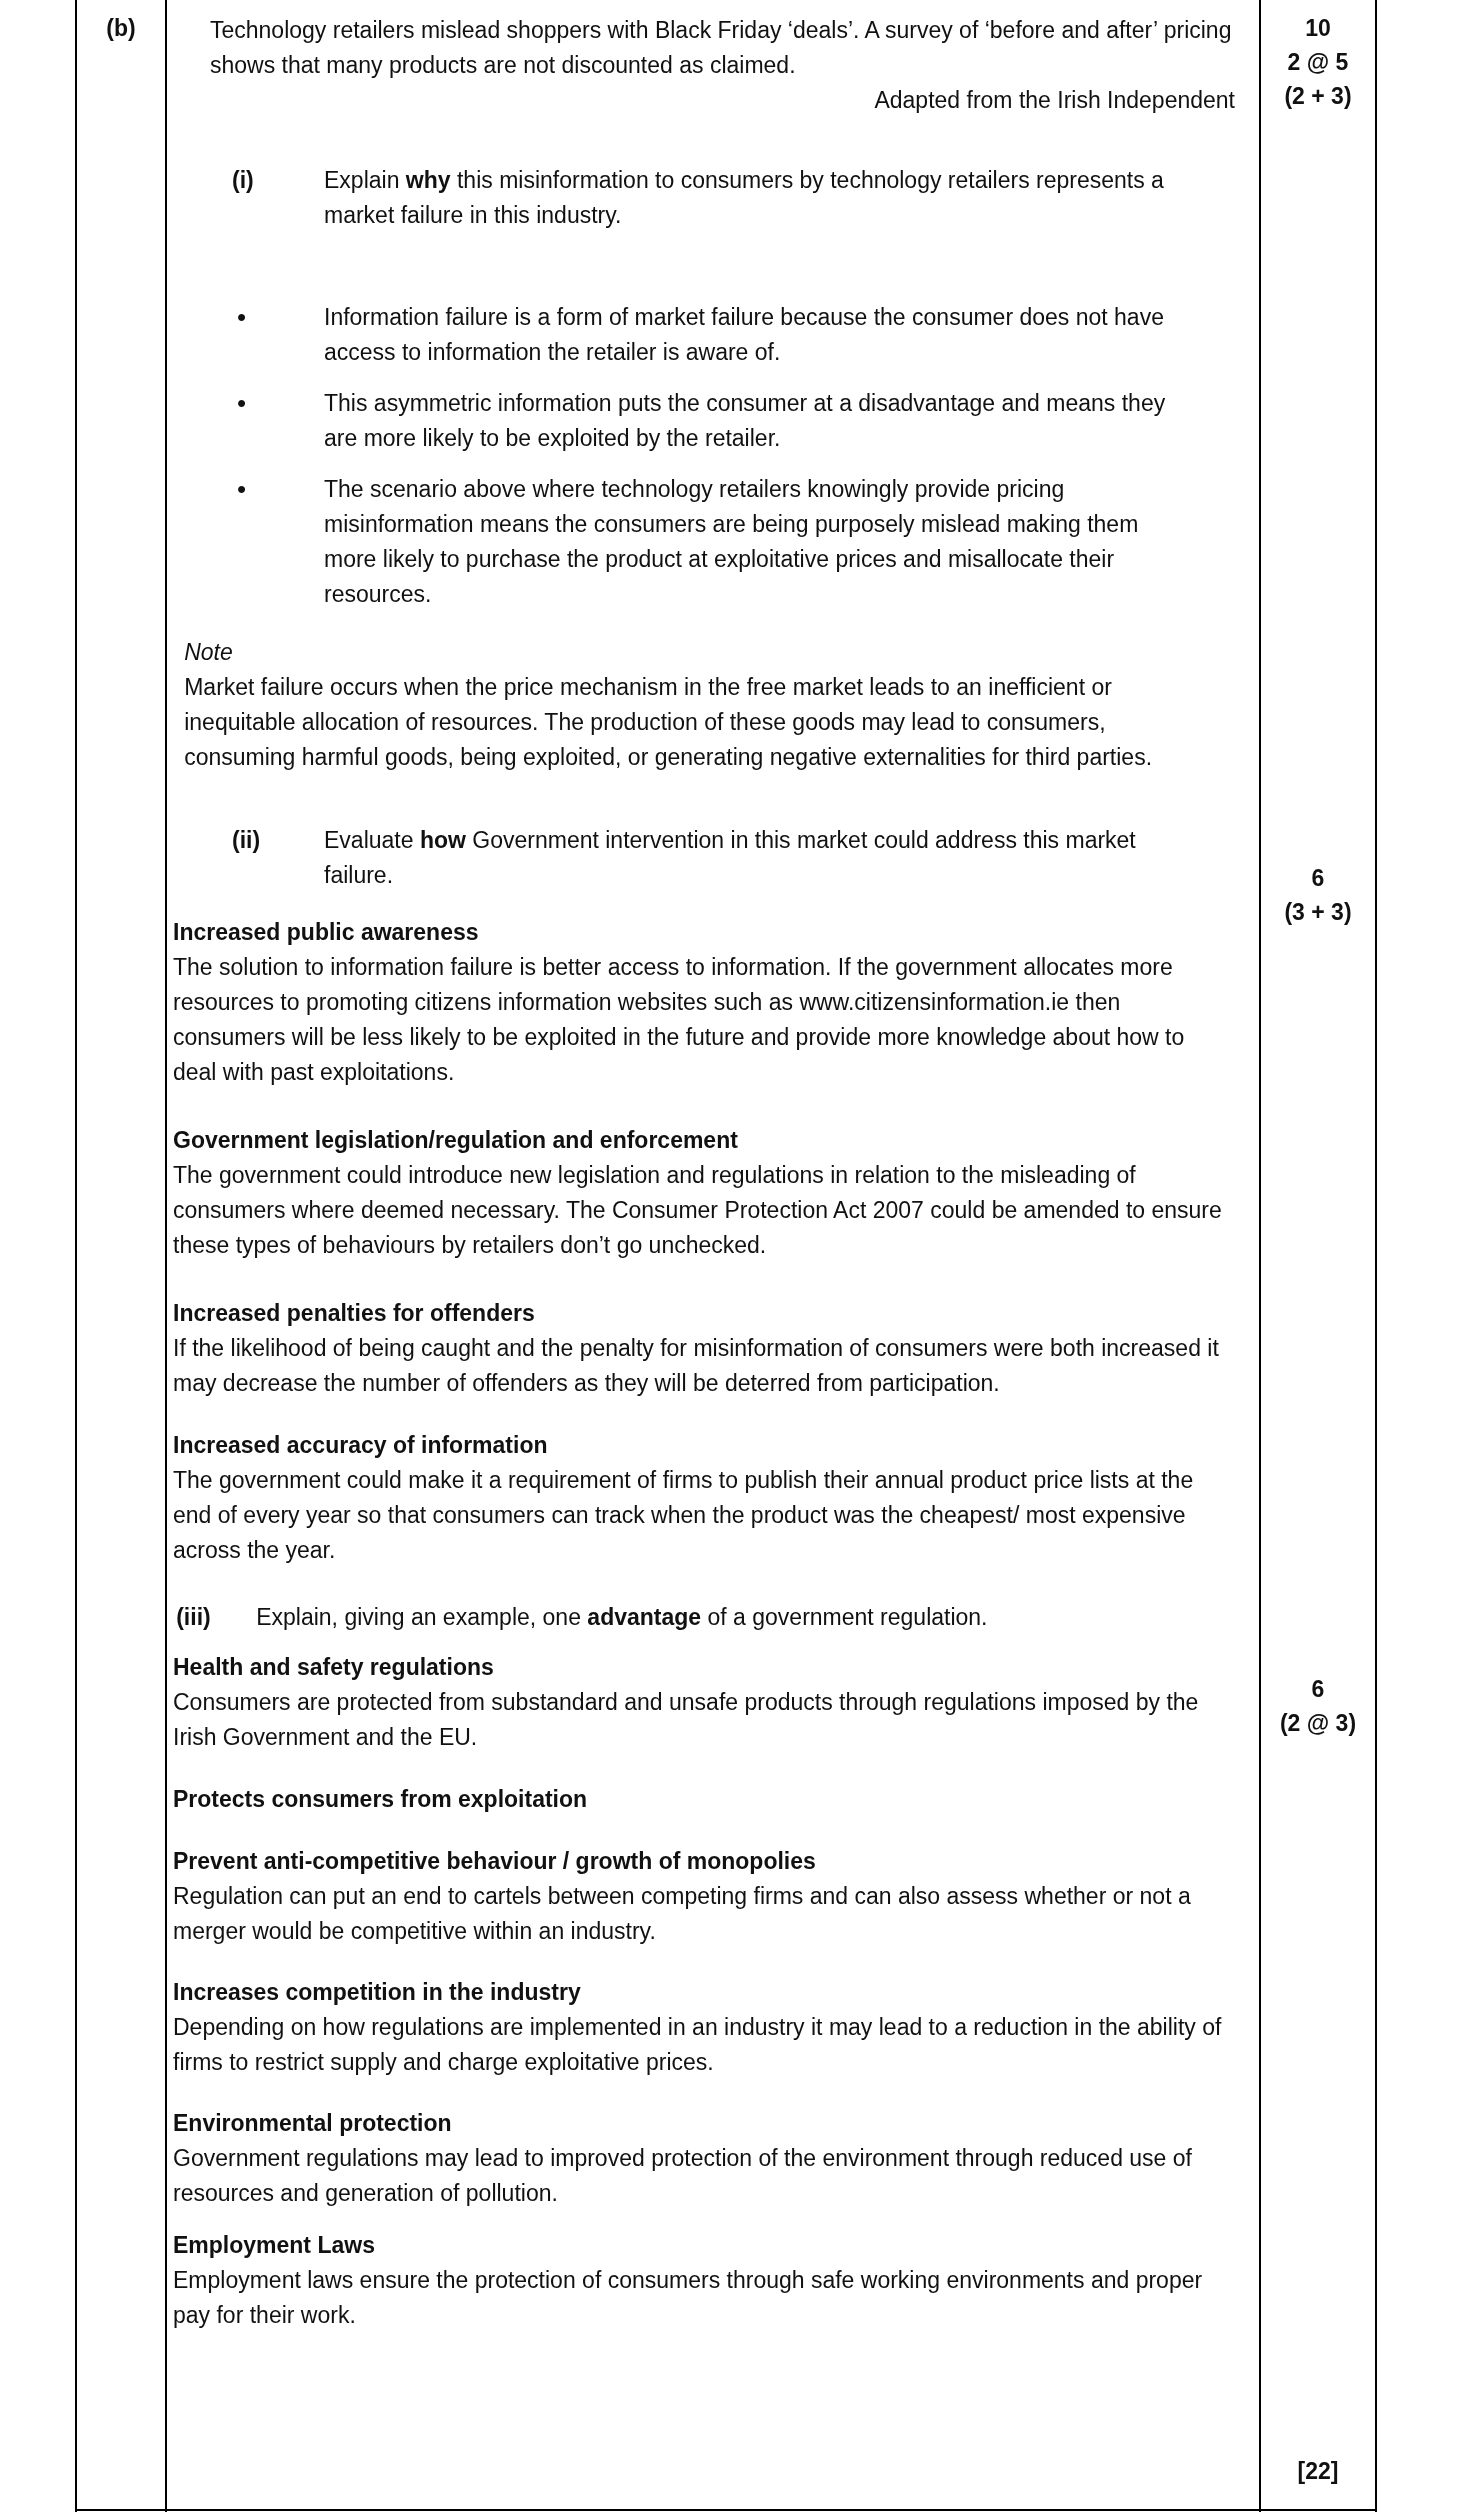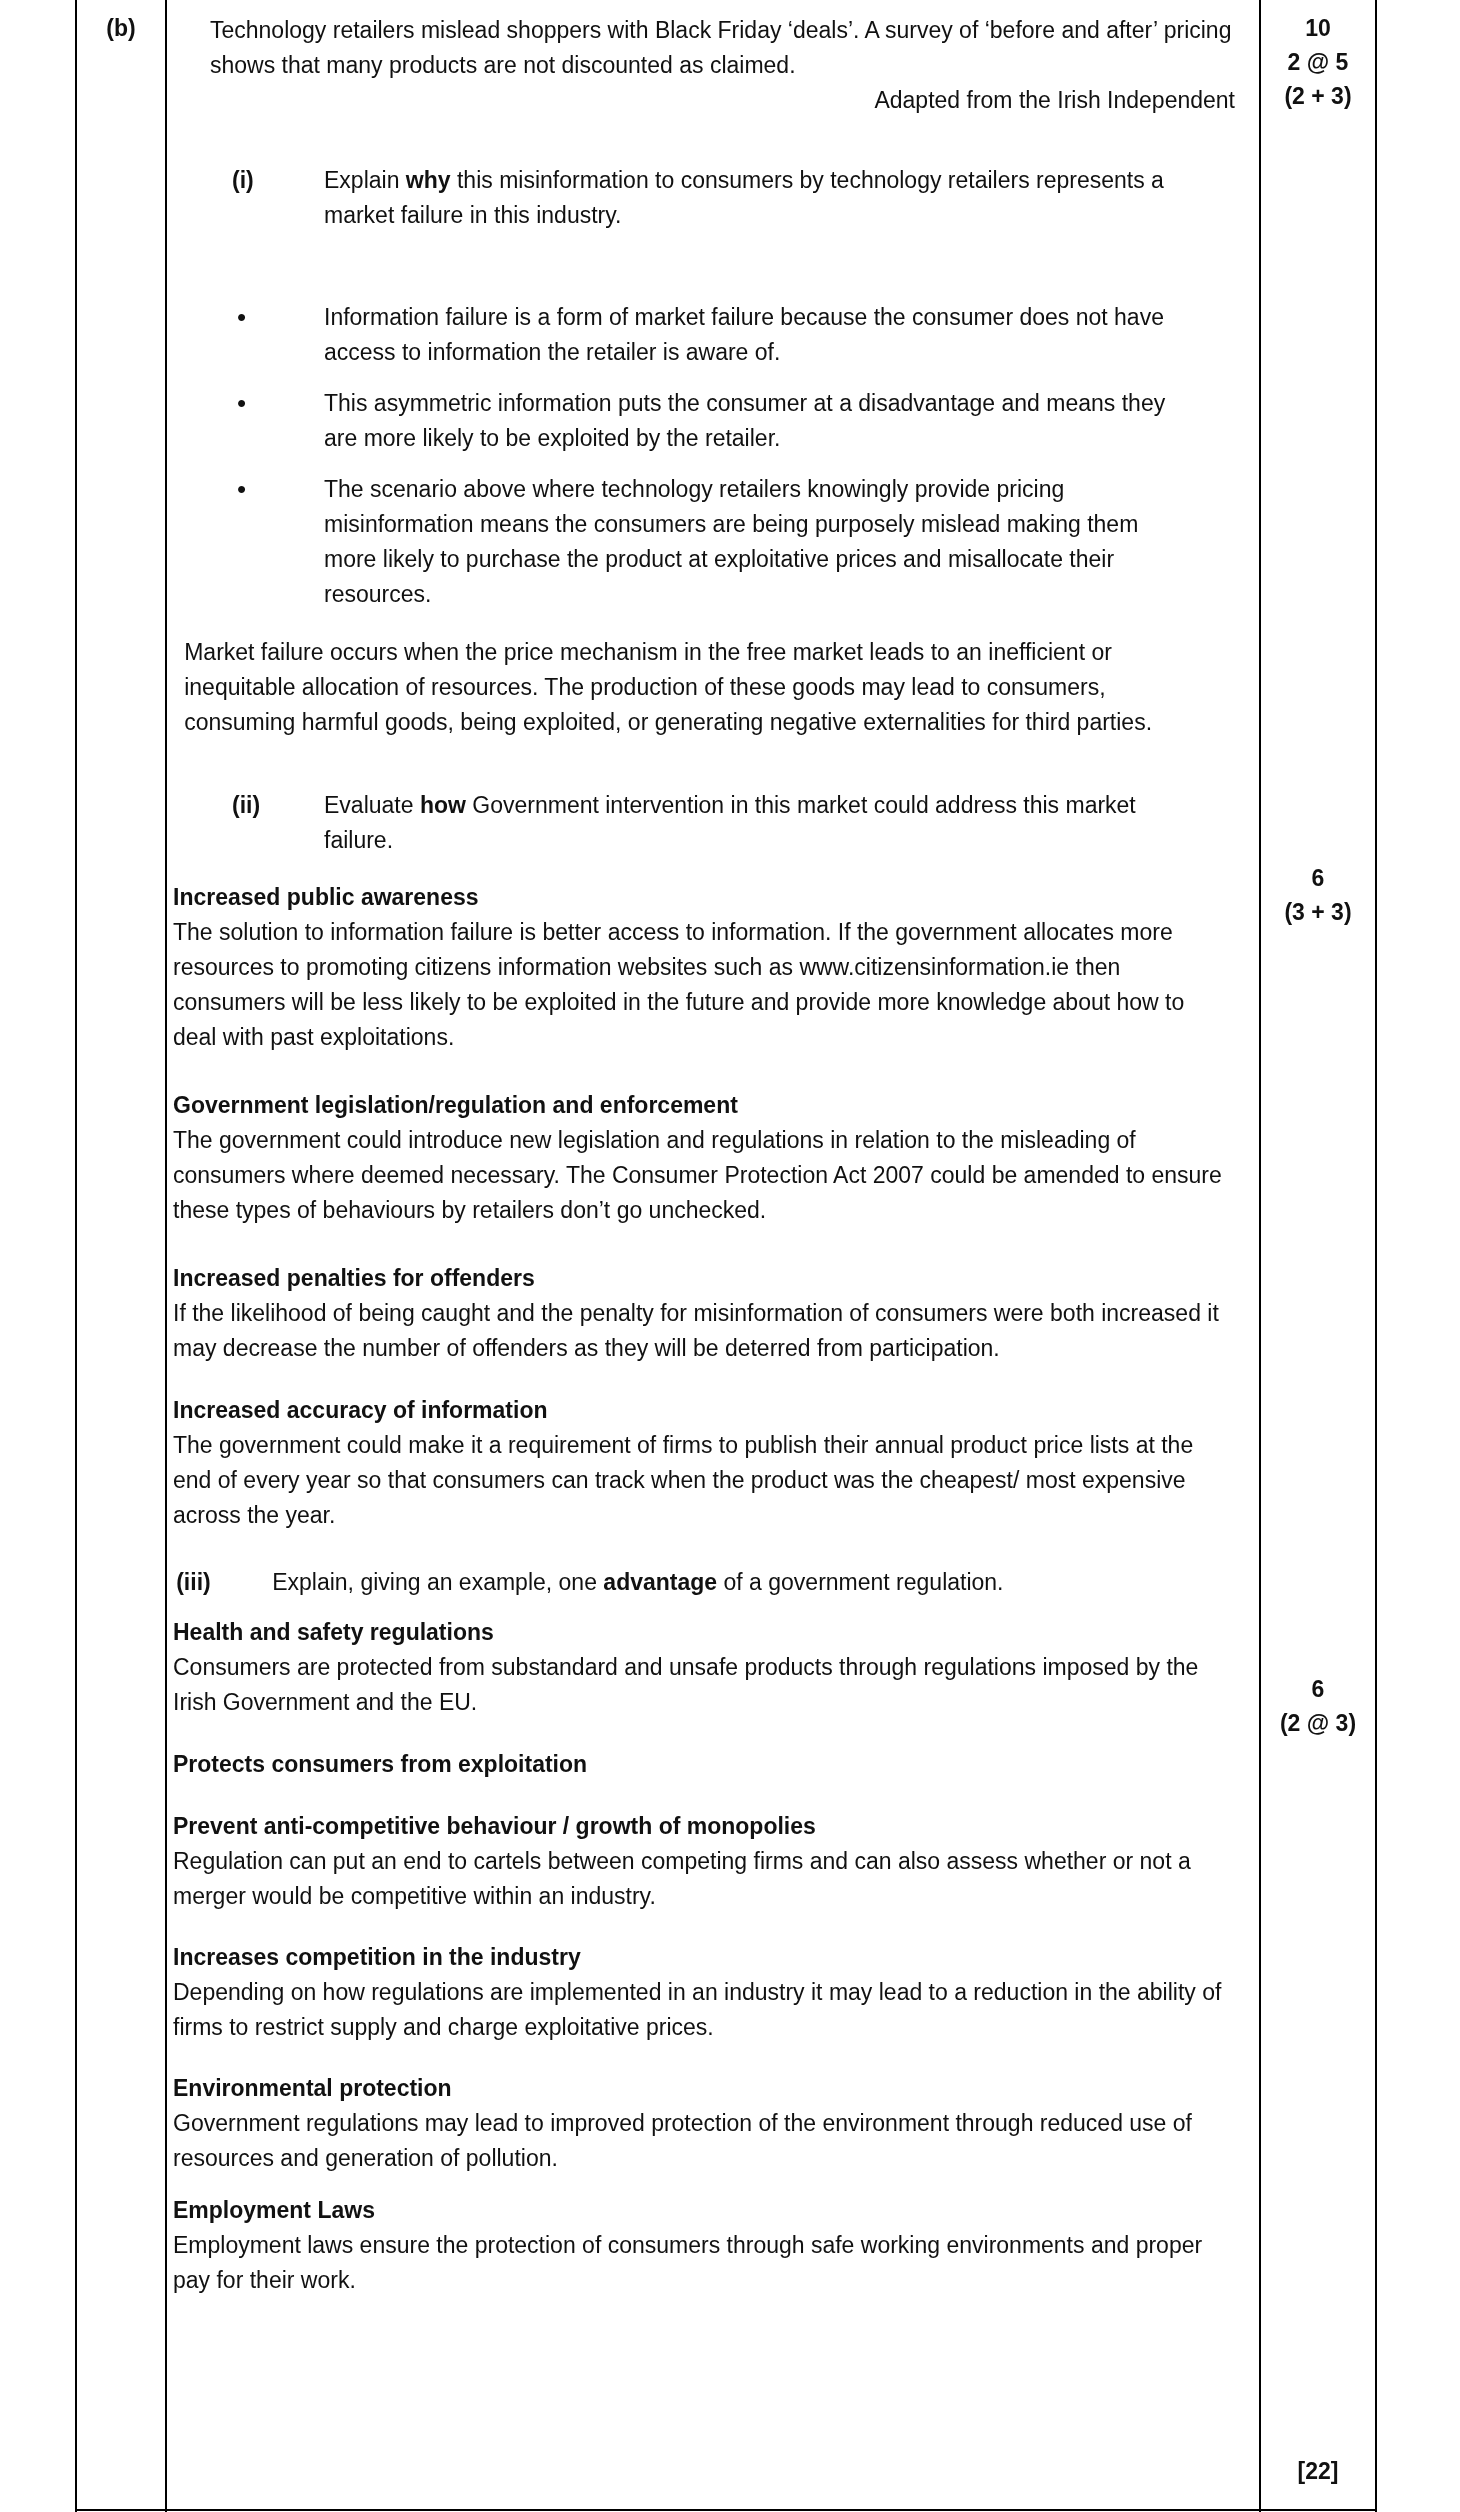--- a/index.html
+++ b/index.html
@@ -22,21 +22,21 @@
     position:absolute;left:165px;top:0;width:1094px;
     padding:13px 17.7px 0 8px;box-sizing:border-box;
   }
   .intro{margin-left:37px;width:1025px;}
   .attribution{text-align:right;}
   .prompt{display:flex;}
   .prompt .qnum{font-weight:bold;flex:0 0 92px;}
   .prompt .qtext{flex:1;}
   .prompt-i{margin-top:45px;margin-left:59px;margin-right:48px;}
   .prompt-ii{margin-top:48px;margin-left:59px;margin-right:48px;}
-  .prompt-iii{margin-top:32px;margin-left:3.2px;margin-right:32px;gap:16px;}
+  .prompt-iii{margin-top:32px;margin-left:3.2px;margin-right:32px;}
   .prompt-iii .qnum{flex:0 0 80px;}
   .bullets{list-style:none;margin:67px 45px 0 64px;padding:0;}
   .bullets li{display:flex;}
   .bullets li + li{margin-top:16px;}
   .bullets li::before{content:"\2022";flex:0 0 87px;font-size:26px;}
   .bullets li .btext{flex:1;}
   .note{margin-top:22.5px;margin-left:11.2px;margin-right:24px;}
   .note-label{font-style:italic;}
   .section{margin-right:11.2px;}
   .sec-h{font-weight:bold;}
@@ -80,20 +80,21 @@
         </li>
       <li>
           <span class="btext">This asymmetric information puts the consumer at a disadvantage and means they are more likely to be exploited by the retailer.</span>
         </li>
       <li>
           <span class="btext">The scenario above where technology retailers knowingly provide pricing misinformation means the consumers are being purposely mislead making them more likely to purchase the product at exploitative prices and misallocate their resources.</span>
         </li>
     </ul>
 
     <div class="note">
+      <div class="note-label">Note</div>
       <div class="note-text">Market failure occurs when the price mechanism in the free market leads to an inefficient or inequitable allocation of resources. The production of these goods may lead to consumers, consuming harmful goods, being exploited, or generating negative externalities for third parties.</div>
     </div>
 
     <div class="prompt prompt-ii">
       <span class="qnum">(ii)</span>
       <span class="qtext"><span>Evaluate </span><b>how</b><span> Government intervention in this market could address this market failure.</span></span>
     </div>
 
     <div class="section mt28">
       <div class="sec-h">Increased public awareness</div>

